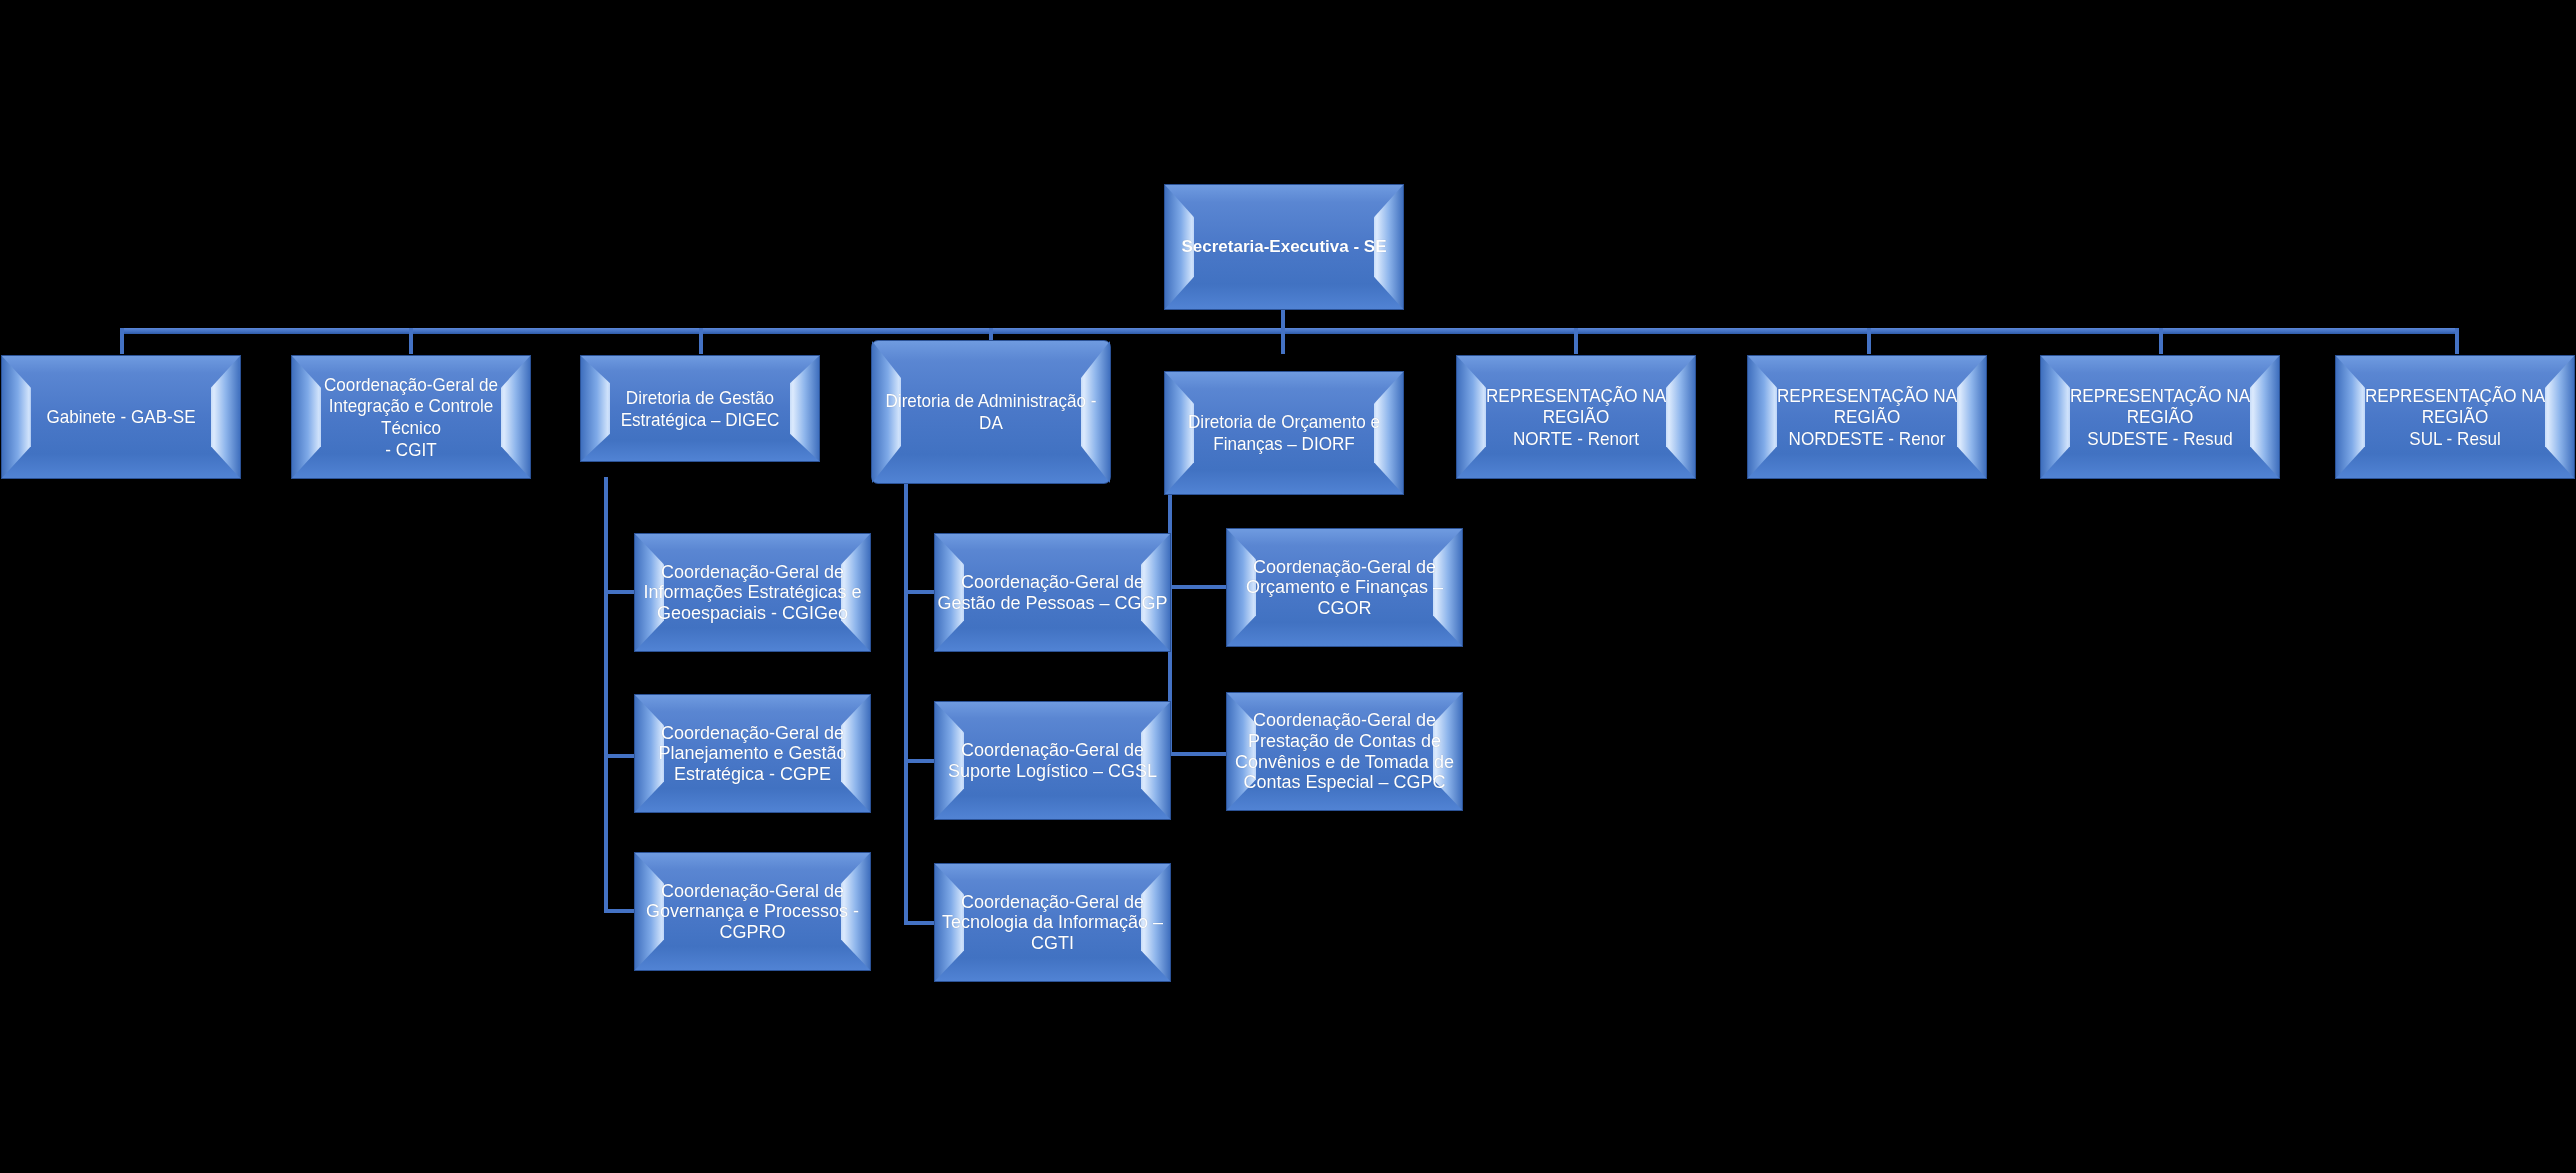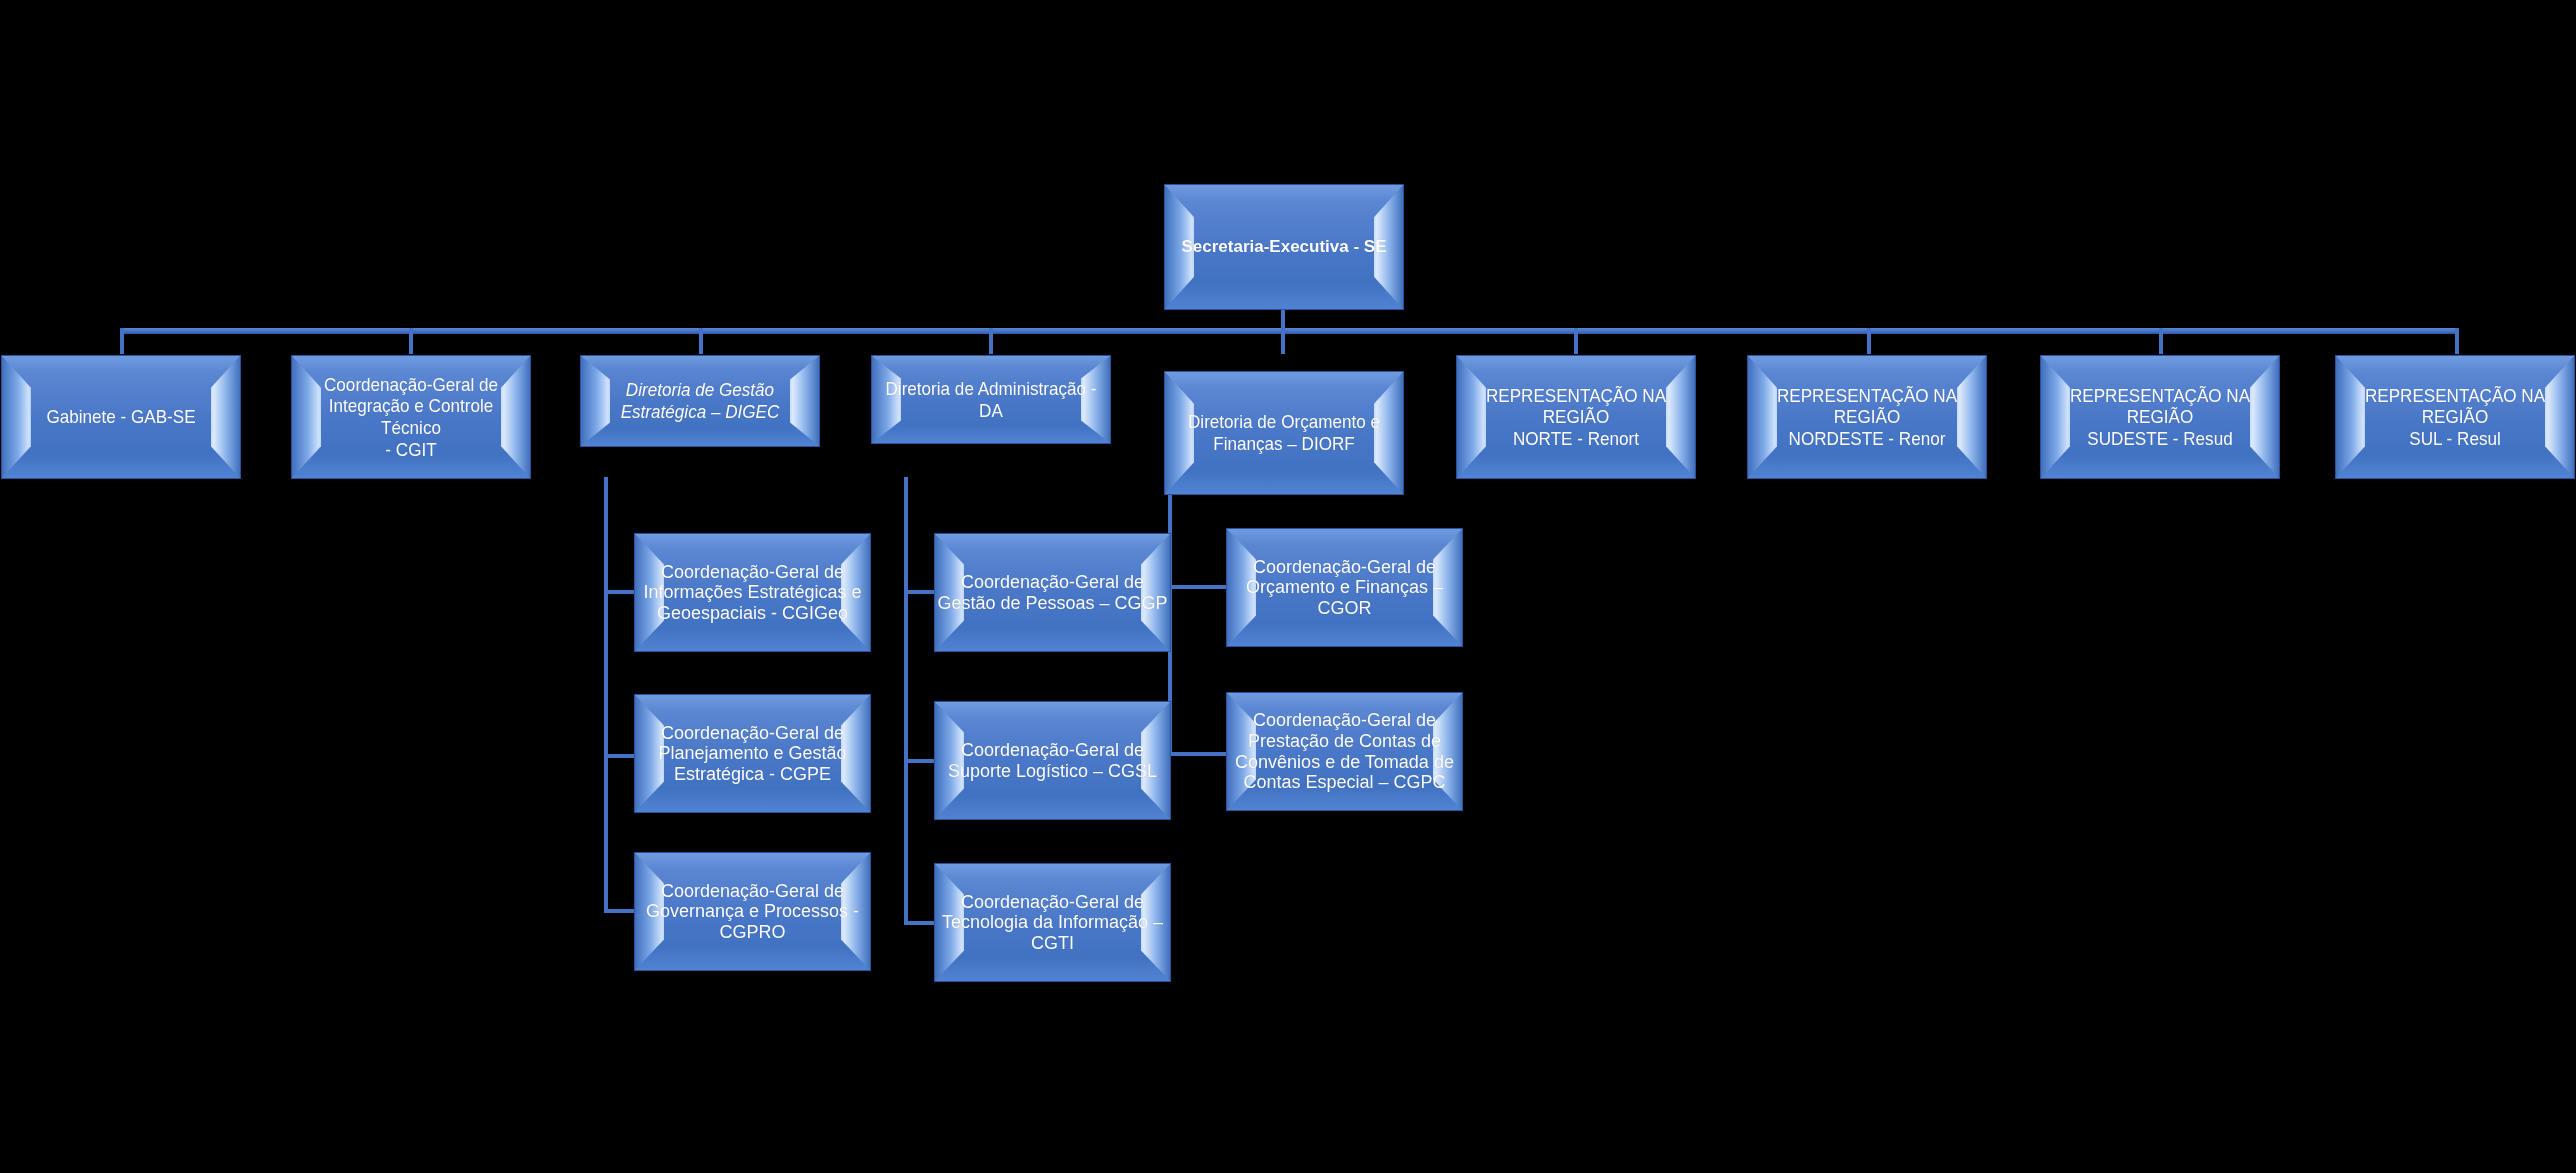--- a/index.html
+++ b/index.html
@@ -122,25 +122,25 @@
   </div>
 
   <div class="node lvl2" style="left:0.9px; top:355px; width:240px; height:124px;">
     <span class="label">Gabinete - GAB-SE</span>
   </div>
   <div class="node lvl2" style="left:291px; top:355px; width:240px; height:124px;">
     <span class="label">Coordenação-Geral de
 Integração e Controle Técnico
 - CGIT</span>
   </div>
-  <div class="node lvl2" style="left:580px; top:355px; width:240px; height:92px;font-style:italic;">
+  <div class="node lvl2" style="left:580px; top:355px; width:240px; height:107px;">
     <span class="label">Diretoria de Gestão
 Estratégica – DIGEC</span>
   </div>
-  <div class="node lvl2" style="left:871px; top:355px; width:240px; height:89px;">
+  <div class="node lvl2" style="left:871px; top:340px; width:240px; height:144px;border-radius:7px;">
     <span class="label">Diretoria de Administração -
 DA</span>
   </div>
   <div class="node lvl2" style="left:1164px; top:371px; width:240px; height:124px;">
     <span class="label">Diretoria de Orçamento e
 Finanças – DIORF</span>
   </div>
   <div class="node lvl2" style="left:1456px; top:355px; width:240px; height:124px;">
     <span class="label">REPRESENTAÇÃO NA REGIÃO
 NORTE - Renort</span>

